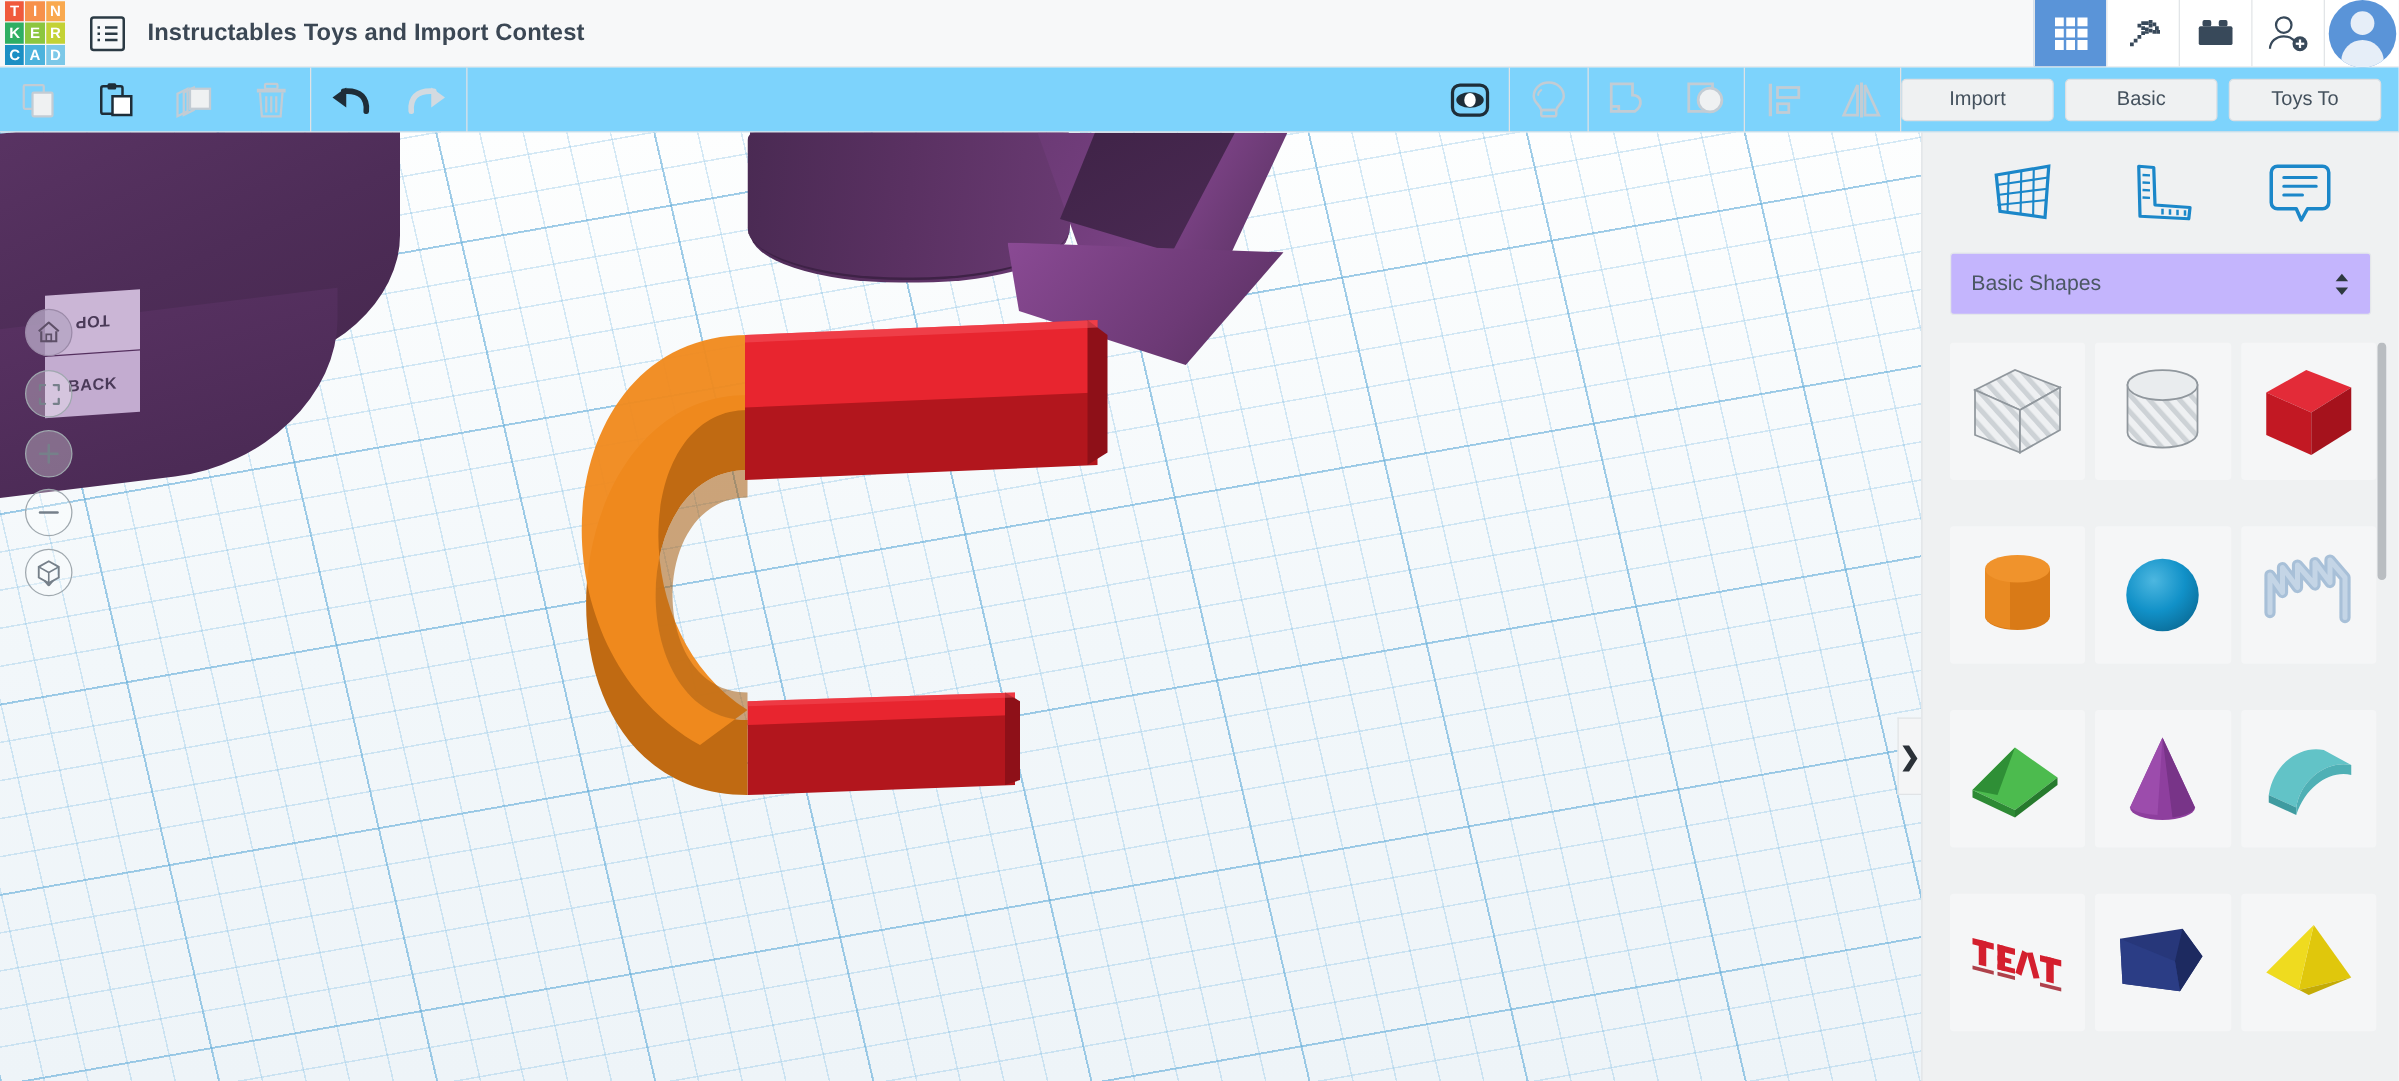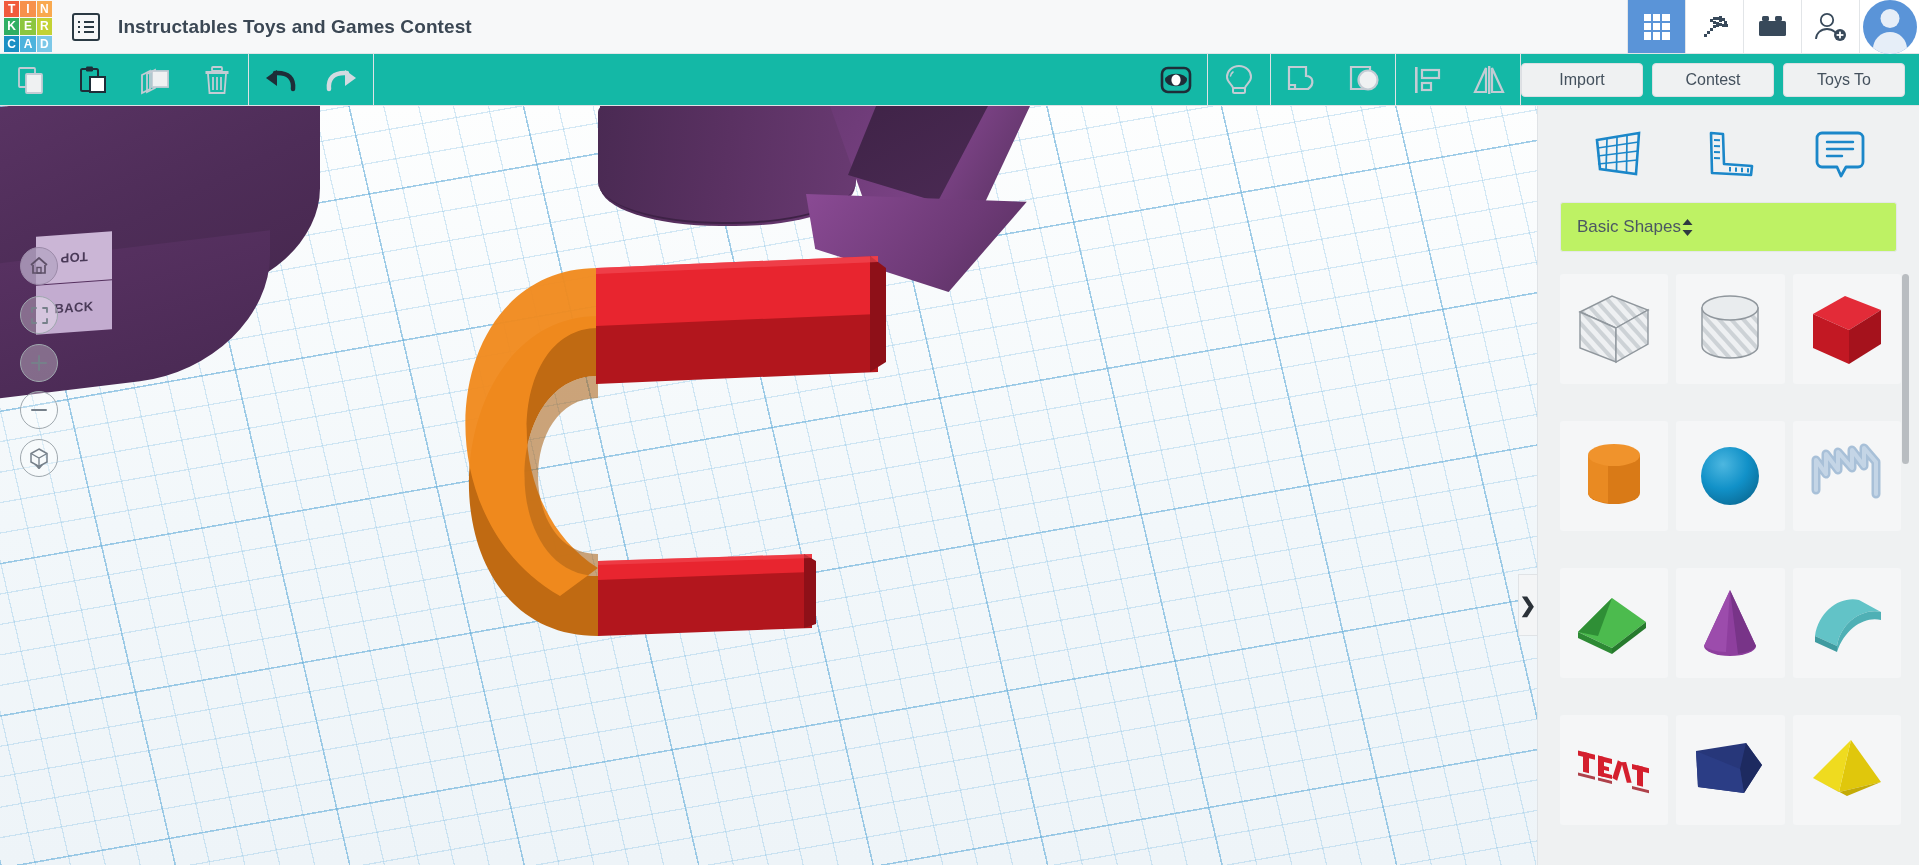--- a/index.html
+++ b/index.html
@@ -58,21 +58,21 @@
     width: 19px; height: 19px; border-radius: 50%; background: #e6eef8;
   }
   .avatar::after {
     content: ""; position: absolute; left: 50%; top: 32px; transform: translateX(-50%);
     width: 34px; height: 26px; border-radius: 17px 17px 0 0; background: #e6eef8;
   }
 
   
   .toolbar {
     position: absolute; top: 54px; left: 0; width: 1919px; height: 52px;
-    background: #14b8a6; border-bottom: 1px solid #dfe2e5;
+    background: #7dd3fc; border-bottom: 1px solid #dfe2e5;
     display: flex; align-items: center;
   }
   .tb-group { display: flex; align-items: center; height: 52px; }
   .tb-btn {
     width: 62px; height: 52px; display: flex; align-items: center; justify-content: center;
   }
   .tb-sep { width: 1px; height: 52px; background: #dfe2e5; }
   .tb-flex { flex: 1; }
   .tb-right { display: flex; align-items: center; gap: 9px; padding-right: 14px; }
   .pill {
@@ -173,22 +173,22 @@
 
   
   .rpanel {
     position: absolute; top: 106px; left: 1537px; width: 382px; height: 759px;
     background: #eff1f2; border-left: 1px solid #e0e3e6;
   }
   .rp-icons { display: flex; align-items: center; justify-content: space-around; height: 96px; padding: 0 24px; }
   .rp-icon { width: 66px; height: 62px; display: flex; align-items: center; justify-content: center; }
   .rp-select-wrap { padding: 0 22px; }
   .rp-select {
-    height: 50px; background: #bef264; border: 1px solid #e4e7ea; border-radius: 3px;
-    display: flex; align-items: center; justify-content: flex-start; padding: 0 16px;
+    height: 50px; background: #c4b5fd; border: 1px solid #e4e7ea; border-radius: 3px;
+    display: flex; align-items: center; justify-content: space-between; padding: 0 16px;
     font-size: 17px; color: #4b5763;
   }
   .spinner { display: flex; flex-direction: column; gap: 3px; }
   .shapes-grid {
     margin-top: 22px; padding: 0 18px 0 22px;
     display: grid; grid-template-columns: repeat(3, 1fr); gap: 8px;
     height: 580px; overflow: hidden; position: relative;
   }
   .shape-cell {
     height: 110px; background: #f5f6f7; border-radius: 3px;
@@ -218,21 +218,21 @@
     </div>
 
     <div class="doc-icon-wrap">
       <div class="doc-icon">
         <i></i>
           <i></i>
           <i></i>
       </div>
     </div>
 
-    <div class="proj-title">Instructables Toys and Games Contest</div>
+    <div class="proj-title">Instructables Toys and Import Contest</div>
 
     <div class="topbar-spacer"></div>
 
     <div class="top-icons">
       <div class="top-icon active">
         <div class="grid9">
           <b></b>
             <b></b>
             <b></b>
             <b></b>
@@ -390,21 +390,21 @@
           <path d="M14 3 L14 27 L3 27 Z" fill="none" stroke="#c3ccd4" stroke-width="2.2"></path>
           <rect x="16" y="1" width="2.4" height="28" fill="#c3ccd4"></rect>
           <path d="M20 3 L20 27 L31 27 Z" fill="none" stroke="#c3ccd4" stroke-width="2.2"></path>
         </svg>
       </div>
     </div>
     <div class="tb-sep"></div>
 
     <div class="tb-right">
       <div class="pill">Import</div>
-      <div class="pill">Contest</div>
+      <div class="pill">Basic</div>
       <div class="pill">Toys To</div>
     </div>
   </div>
 
   <div class="viewport">
     <div class="grid-major"></div>
 
     <div class="purple-left"></div>
     <div class="purple-left-face"></div>
     <div class="purple-cyl"></div>

